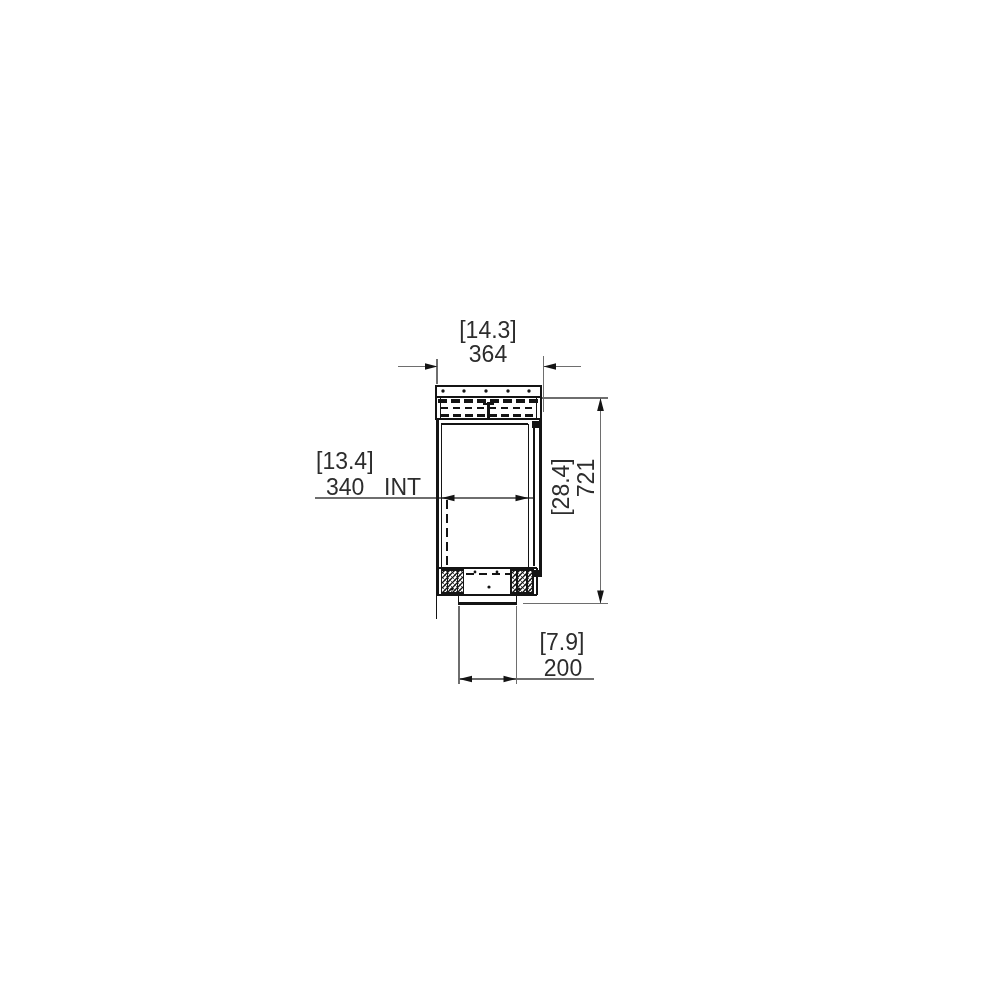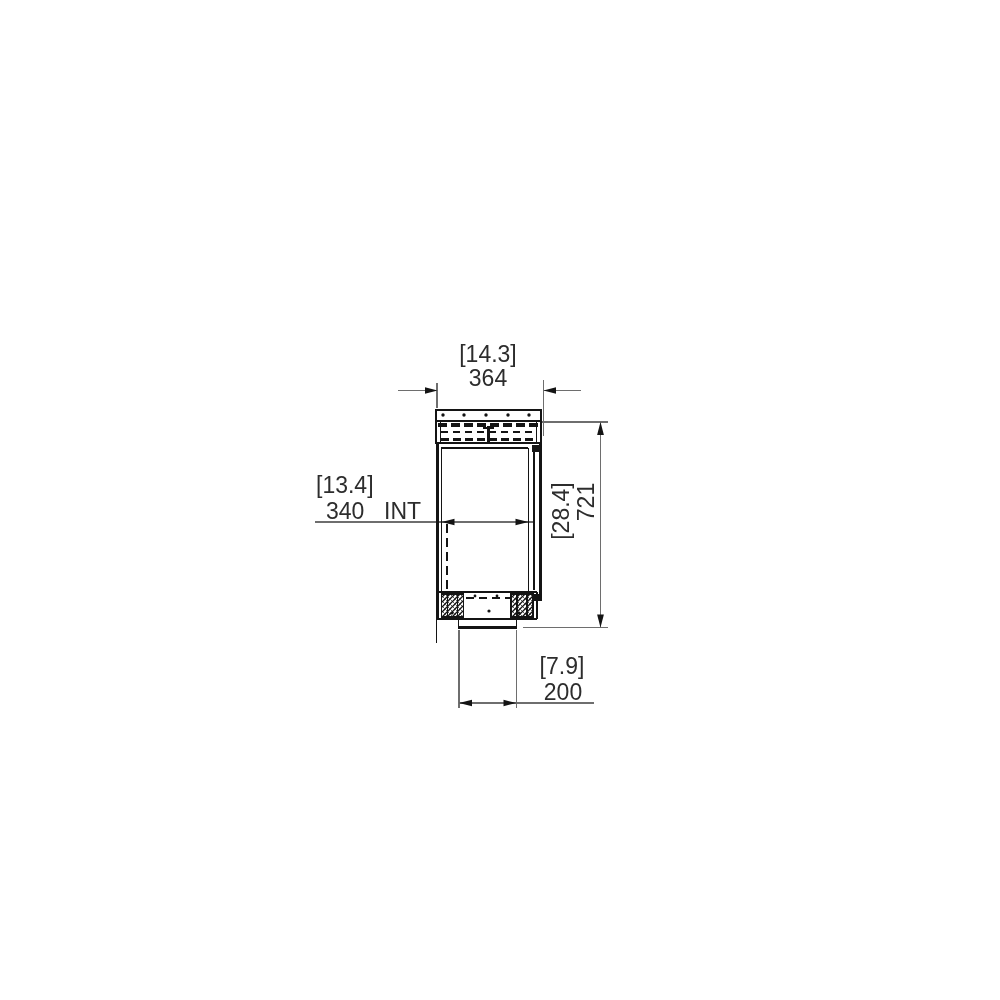--- a/index.html
+++ b/index.html
@@ -6,21 +6,20 @@
     margin: 0;
     padding: 0;
     background: #ffffff;
   }
   .canvas {
     position: relative;
     width: 1000px;
     height: 896px;
     background: #ffffff;
     overflow: hidden;
-    margin-top: 24px;
   }
   svg text {
     font-family: "Liberation Sans", "DejaVu Sans", sans-serif;
     font-size: 22px;
   }
   svg text.dim-num {
     font-size: 23px;
   }
 </style>
 </head>

